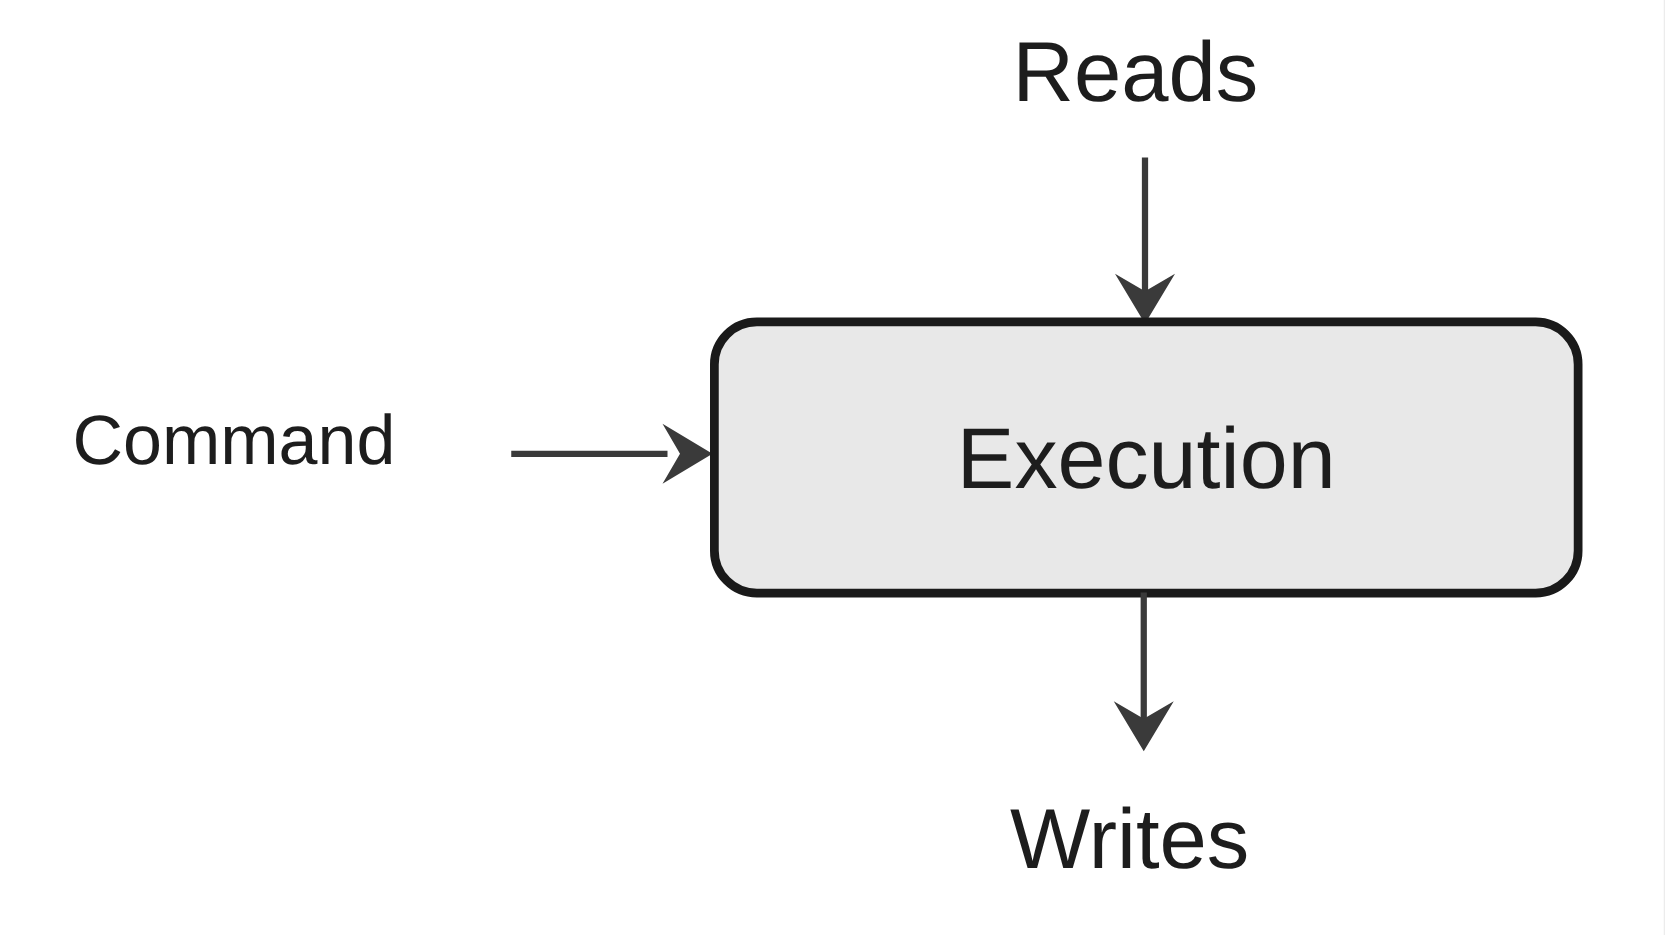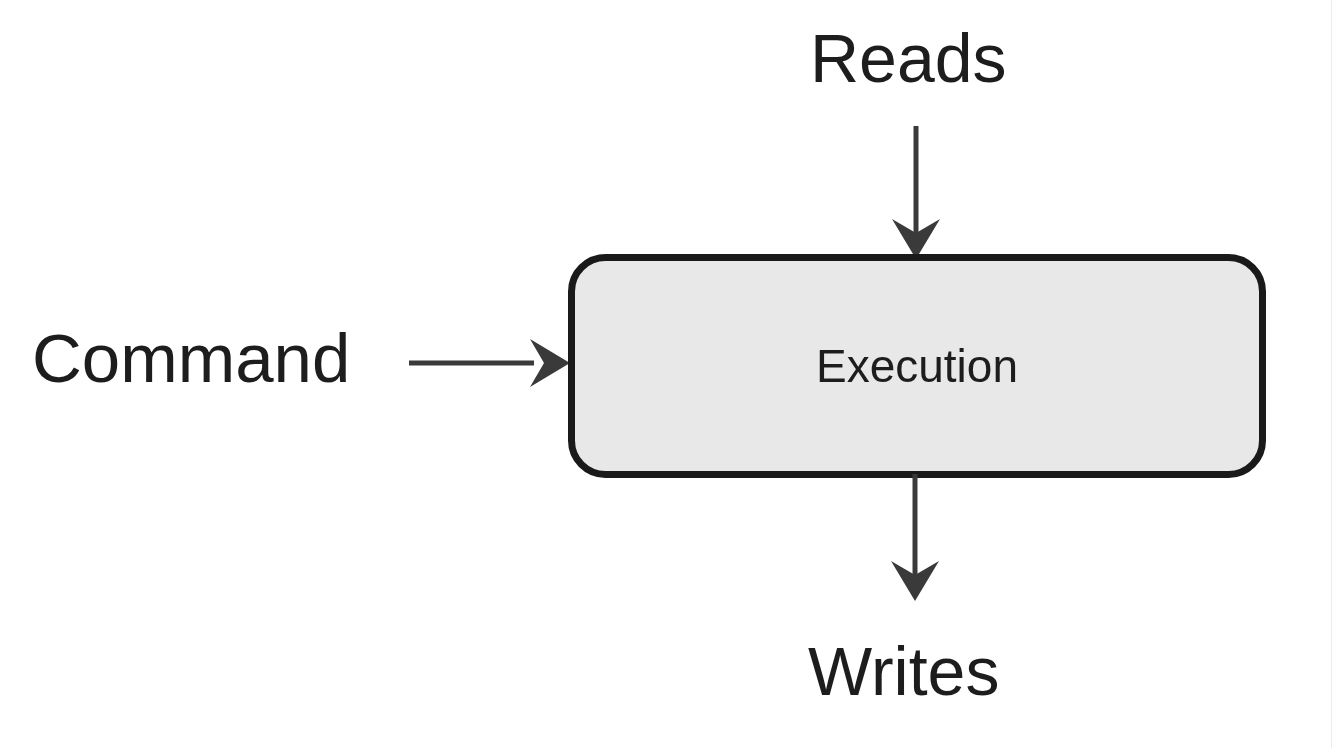--- a/index.html
+++ b/index.html
@@ -48,21 +48,21 @@
   
   #node-text {
     left: 568px;
     top: 254px;
     width: 698px;
     height: 224px;
     display: flex;
     flex-direction: column;
     align-items: center;
     justify-content: center;
-    font-size: 46px;
+    font-size: 69px;
     line-height: 81px;
     text-align: center;
     pointer-events: none;
   }
   #node-text .line { display: block; }
 
   #label-reads {
     left: 0px;
     top: 24px;
     width: 1832px;
@@ -74,23 +74,23 @@
   #label-writes {
     left: 0px;
     top: 637px;
     width: 1832px;
     font-size: 68px;
     text-align: left;
     padding-left: 808px;
     box-sizing: border-box;
   }
   #label-command {
-    left: 32px;
+    left: 58px;
     top: 324px;
-    font-size: 69px;
+    font-size: 56px;
     text-align: left;
   }
 </style>
 </head>
 <body>
 
 <div id="canvas">
 
   <svg class="diagram-svg" viewBox="0 0 1335 748" xmlns="http://www.w3.org/2000/svg">
     <defs>

